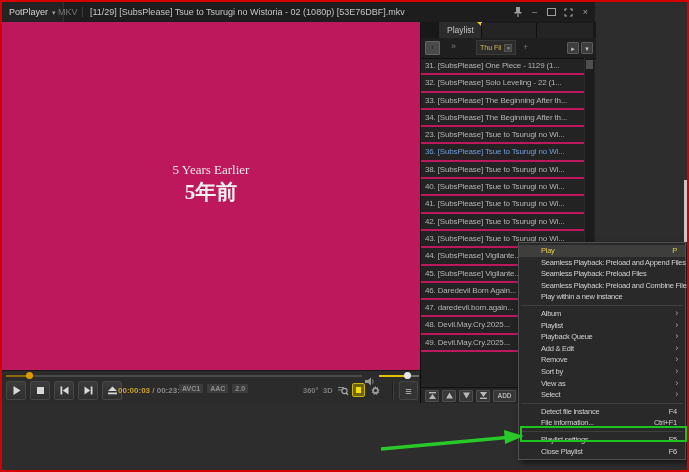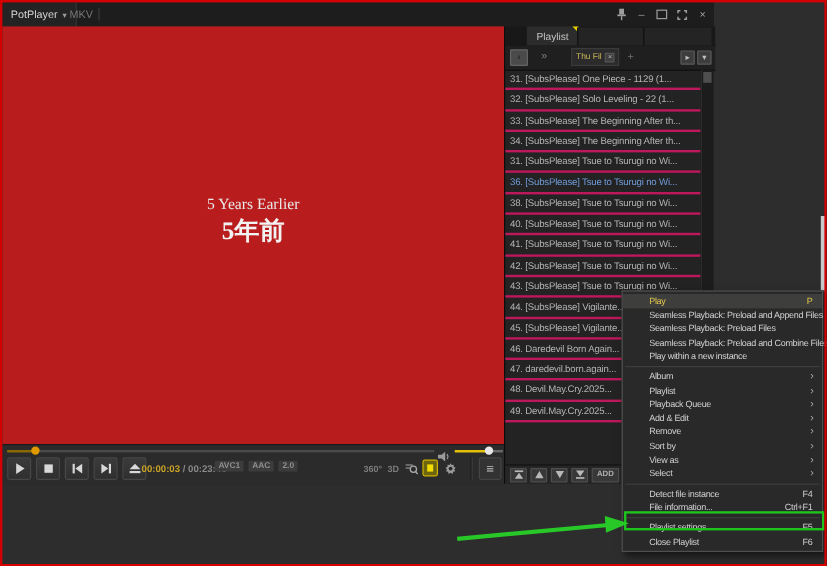--- a/index.html
+++ b/index.html
@@ -20,21 +20,21 @@
   .app-btn .caret{font-size:7px;color:#9a9a9a;margin-left:4px;}
   .fmt{left:56px;top:0;line-height:20px;color:#767676;}
   .tsep{left:80px;top:5px;width:1px;height:10px;background:#3d3d3d;}
   .fname{left:88px;top:0;line-height:20px;color:#c7c7c7;white-space:nowrap;max-width:430px;overflow:hidden;}
   .wctrls{right:4px;top:0;height:20px;display:flex;align-items:center;gap:6px;}
   .wbtn{width:11px;height:12px;display:flex;align-items:center;justify-content:center;color:#9d9d9d;font-size:9px;line-height:1;}
   .wbtn svg{display:block;}
   .maxbox{width:7px;height:6px;border:1px solid #9d9d9d;display:inline-block;}
 
   
-  .video{left:0;top:20px;width:418px;height:348px;background:#b91c1c;overflow:hidden;}
+  .video{left:0;top:20px;width:418px;height:348px;background:#be185d;overflow:hidden;}
   .osd1{left:0;top:140px;width:100%;text-align:center;color:#e9e9e9;font-family:"Liberation Serif","DejaVu Serif",serif;font-size:13px;}
   .osd2{left:0;top:156px;width:100%;text-align:center;color:#f2f2f2;font-family:"Liberation Serif","DejaVu Serif",serif;font-size:21px;font-weight:bold;}
 
   
   .ctrlbar{left:0;top:368px;width:418px;height:33px;background:#2b2b2b;border-top:1px solid #191919;}
   .seek-track{left:4px;top:4px;width:356px;height:2px;background:#4a4a4a;}
   .seek-played{left:4px;top:4px;width:22px;height:2px;background:#8a6a00;}
   .seek-dot{left:24px;top:1px;width:7px;height:7px;border-radius:50%;background:#e09a00;}
   .spk{left:363px;top:1px;}
   .vol-track{left:377px;top:4px;width:40px;height:2px;background:#6b6b6b;}
@@ -94,20 +94,21 @@
 <body>
 
 <div class="abs player">
 
   <div class="abs titlebar">
     <div class="abs app-btn">
       <span>PotPlayer</span><span class="caret">▾</span>
     </div>
     <span class="abs fmt">MKV</span>
     <span class="abs tsep"></span>
+    <span class="abs fname">[11/29] [SubsPlease] Tsue to Tsurugi no Wistoria - 02 (1080p) [53E76DBF].mkv</span>
     <div class="abs wctrls">
       <span class="wbtn">
         <svg width="8" height="10" viewBox="0 0 8 10">
             <rect x="2" y="0" width="4" height="5" fill="#9d9d9d"></rect>
             <rect x="0.5" y="5" width="7" height="1.5" fill="#9d9d9d"></rect>
             <rect x="3.4" y="6.5" width="1.2" height="3.5" fill="#9d9d9d"></rect>
           </svg>
       </span>
       <span class="wbtn">–</span>
       <span class="wbtn">
@@ -227,21 +228,21 @@
           <span>▾</span>
         </div>
     </div>
 
     <div class="abs plist-list">
 
     <div class="row">31. [SubsPlease] One Piece - 1129 (1...</div>
         <div class="row">32. [SubsPlease] Solo Leveling - 22 (1...</div>
         <div class="row">33. [SubsPlease] The Beginning After th...</div>
         <div class="row">34. [SubsPlease] The Beginning After th...</div>
-        <div class="row">31. [SubsPlease] Tsue to Tsurugi no Wi...</div>
+        <div class="row">23. [SubsPlease] Tsue to Tsurugi no Wi...</div>
         <div class="row playing">36. [SubsPlease] Tsue to Tsurugi no Wi...</div>
         <div class="row">38. [SubsPlease] Tsue to Tsurugi no Wi...</div>
         <div class="row">40. [SubsPlease] Tsue to Tsurugi no Wi...</div>
         <div class="row">41. [SubsPlease] Tsue to Tsurugi no Wi...</div>
         <div class="row">42. [SubsPlease] Tsue to Tsurugi no Wi...</div>
         <div class="row">43. [SubsPlease] Tsue to Tsurugi no Wi...</div>
         <div class="row">44. [SubsPlease] Vigilante...</div>
         <div class="row">45. [SubsPlease] Vigilante...</div>
         <div class="row">46. Daredevil Born Again...</div>
         <div class="row">47. daredevil.born.again...</div>

